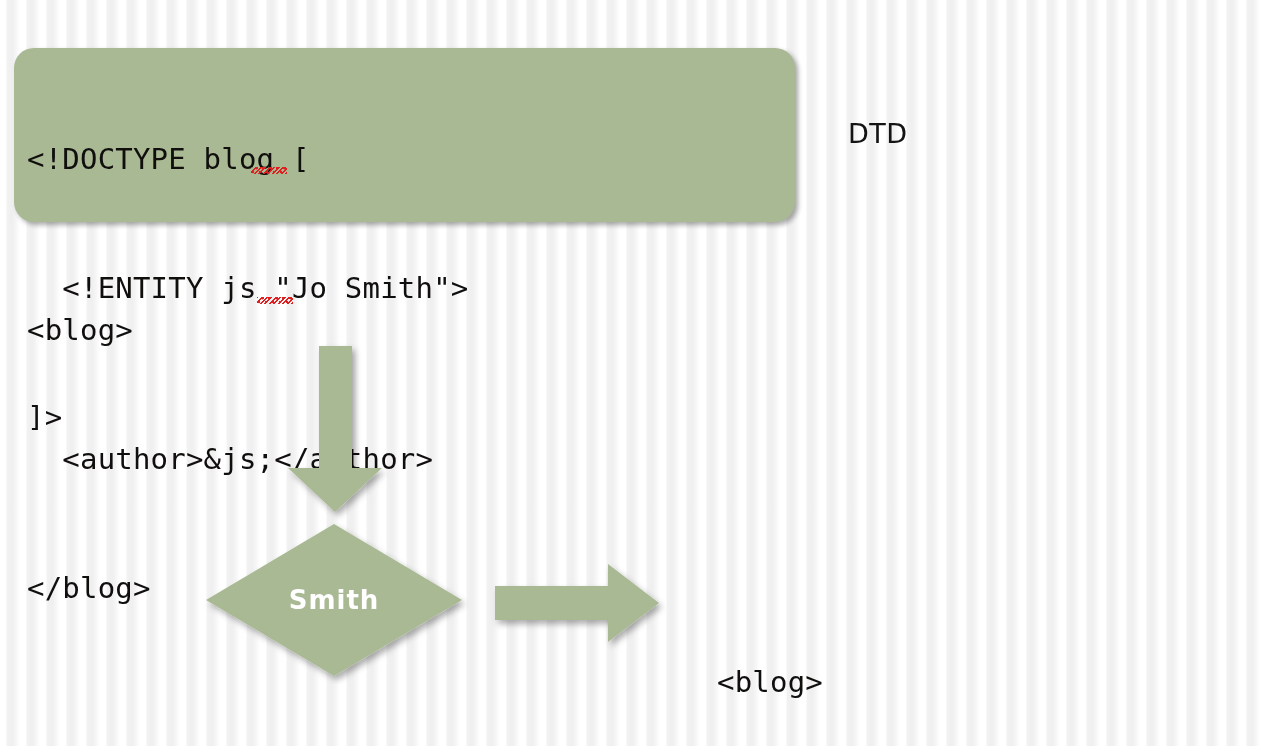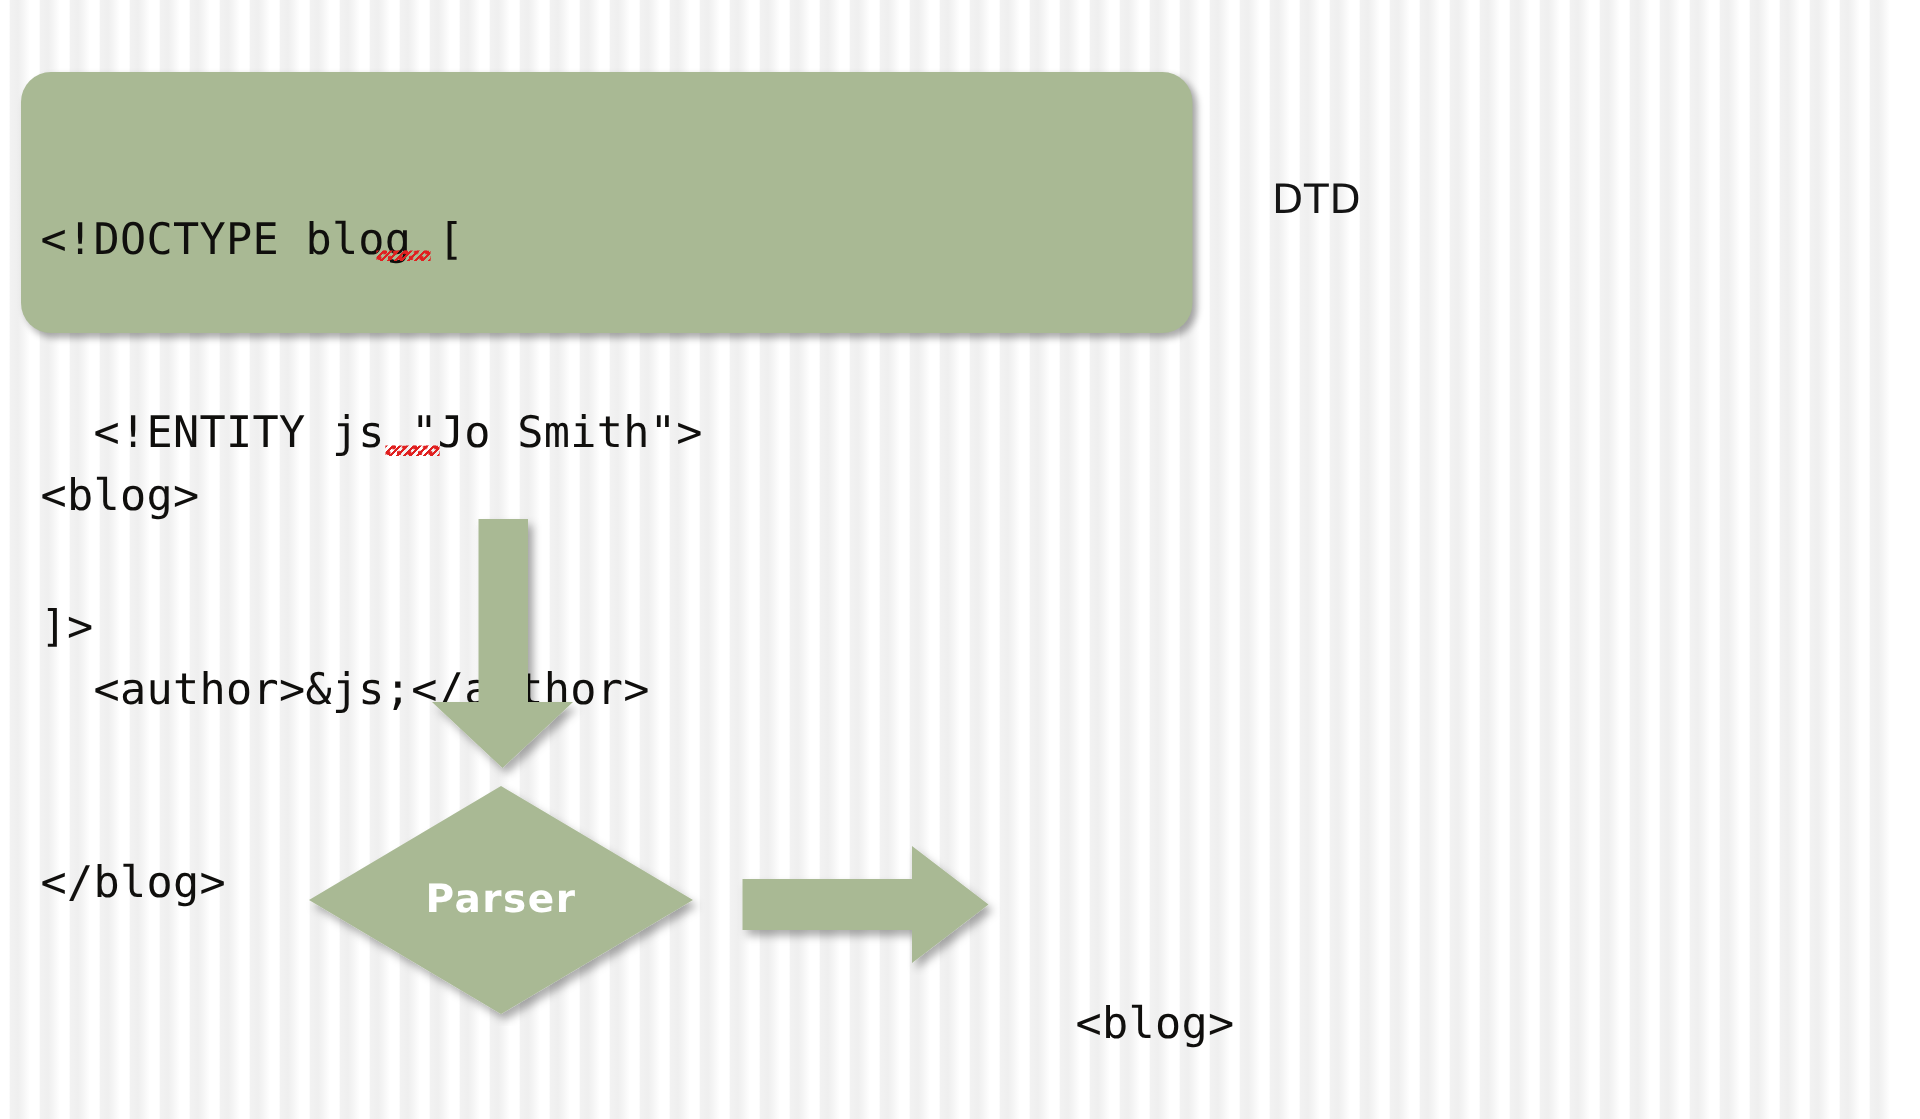--- a/index.html
+++ b/index.html
@@ -185,21 +185,21 @@
 
   <svg id="parser-diamond" viewBox="0 0 276 168">
     <defs>
       <filter id="shadowDia" x="-30%" y="-30%" width="180%" height="180%">
         <feDropShadow dx="3" dy="4" stdDeviation="3" flood-color="#000000" flood-opacity="0.32"></feDropShadow>
       </filter>
     </defs>
     <polygon class="shape-green" filter="url(#shadowDia)" points="138,8 266,84 138,160 10,84"></polygon>
   </svg>
   <div id="parser-label">
-    <span>Parser</span>
+    <span>Smith</span>
   </div>
 
   <svg id="right-arrow" viewBox="0 0 182 92">
     <defs>
       <filter id="shadowRight" x="-30%" y="-30%" width="180%" height="180%">
         <feDropShadow dx="3" dy="4" stdDeviation="3" flood-color="#000000" flood-opacity="0.32"></feDropShadow>
       </filter>
     </defs>
     <polygon class="shape-green" filter="url(#shadowRight)" points="8,28 121,28 121,6 172,45 121,84 121,62 8,62"></polygon>
   </svg>

